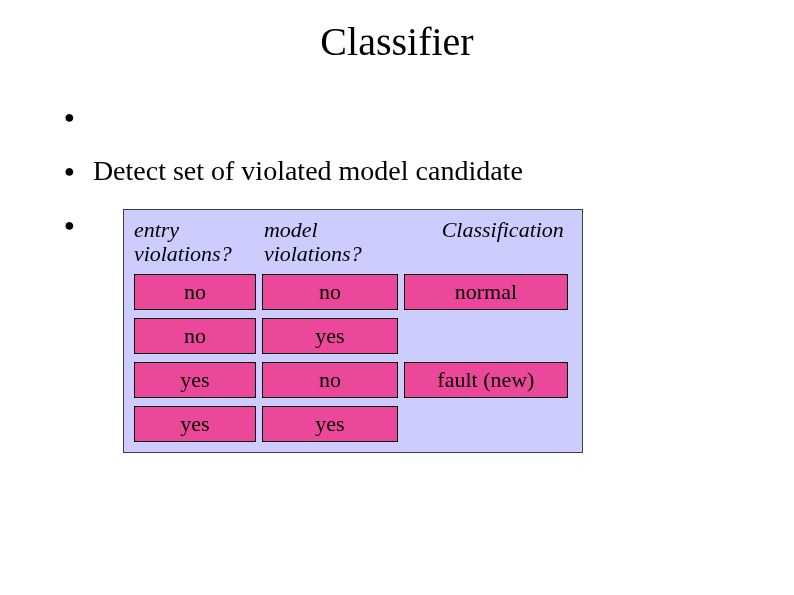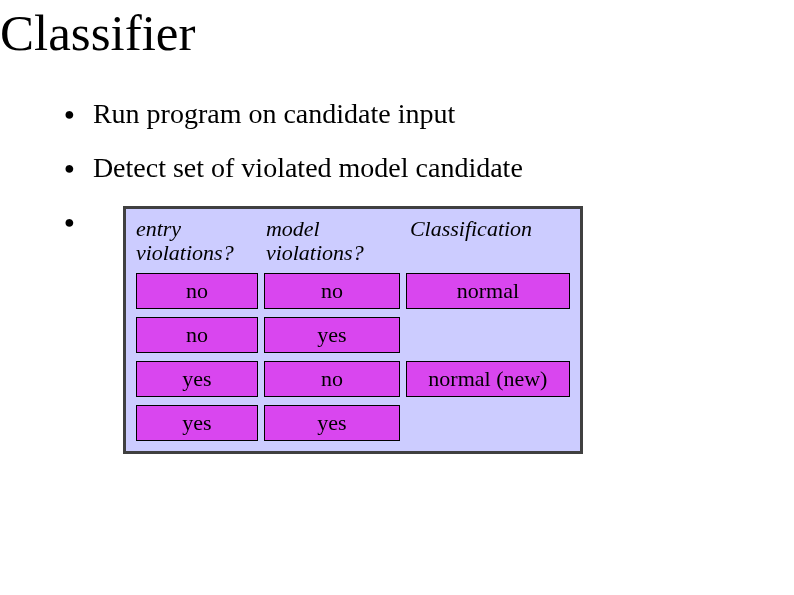--- a/index.html
+++ b/index.html
@@ -5,22 +5,23 @@
   * { margin: 0; padding: 0; box-sizing: border-box; }
   body {
     width: 794px;
     height: 595px;
     background: #ffffff;
     font-family: "Times New Roman", Times, serif;
     color: #000;
     position: relative;
   }
   .title {
-    font-size: 51px;
-    padding-top: 4px;
+    text-align: center;
+    font-size: 40px;
+    padding-top: 18px;
     font-weight: normal;
   }
   .content {
     padding: 36px 60px 0 60px;
   }
   .bullet-list {
     list-style: none;
   }
   .bullet-item {
     display: flex;
@@ -39,63 +40,62 @@
     align-items: flex-start;
   }
   .classify-label {
     font-size: 28px;
     font-style: italic;
     min-width: 120px;
   }
   .table-box {
     margin-left: 30px;
     background: #ccccff;
-    border: 3px solid #404040;
+    border: 1px solid #404040;
     width: 460px;
     padding: 8px 10px 10px 10px;
   }
   .thead-row {
     display: flex;
     margin-bottom: 8px;
   }
   .th {
     font-size: 22px;
     font-style: italic;
     line-height: 1.1;
   }
   .th1 { width: 130px; }
   .th2 { width: 140px; }
-  .th3 { width: 160px; text-align: left; padding-left: 4px; }
+  .th3 { width: 160px; text-align: right; padding-left: 4px; }
   .data-row {
     display: flex;
     margin-bottom: 8px;
   }
   .cell {
-    background: #d946ef;
+    background: #ec4899;
     border: 1px solid #000;
     font-size: 22px;
     text-align: center;
     padding: 4px 0;
     margin-right: 6px;
   }
   .c1 { width: 122px; }
   .c2 { width: 136px; }
   .c3 { width: 164px; margin-right: 0; }
 </style>
 </head>
 <body>
 
 <h1 class="title">Classifier</h1>
 
 <div class="content">
   <ul class="bullet-list">
 
     <li class="bullet-item">
       <span class="bullet-dot">●</span>
-      <span>Run program on candidate input</span>
     </li>
 
     <li class="bullet-item">
       <span class="bullet-dot">●</span>
       <span>Detect set of violated model candidate</span>
     </li>
 
     <li class="bullet-item row3">
       <span class="bullet-dot">●</span>
 
@@ -117,21 +117,21 @@
           <div class="cell c2">no</div>
           <div class="cell c3">normal</div>
         </div>
         <div class="data-row">
           <div class="cell c1">no</div>
           <div class="cell c2">yes</div>
         </div>
         <div class="data-row">
           <div class="cell c1">yes</div>
           <div class="cell c2">no</div>
-          <div class="cell c3">normal (new)</div>
+          <div class="cell c3">fault (new)</div>
         </div>
         <div class="data-row" style="margin-bottom:0;">
           <div class="cell c1">yes</div>
           <div class="cell c2">yes</div>
         </div>
       </div>
     </li>
 
   </ul>
 </div>

